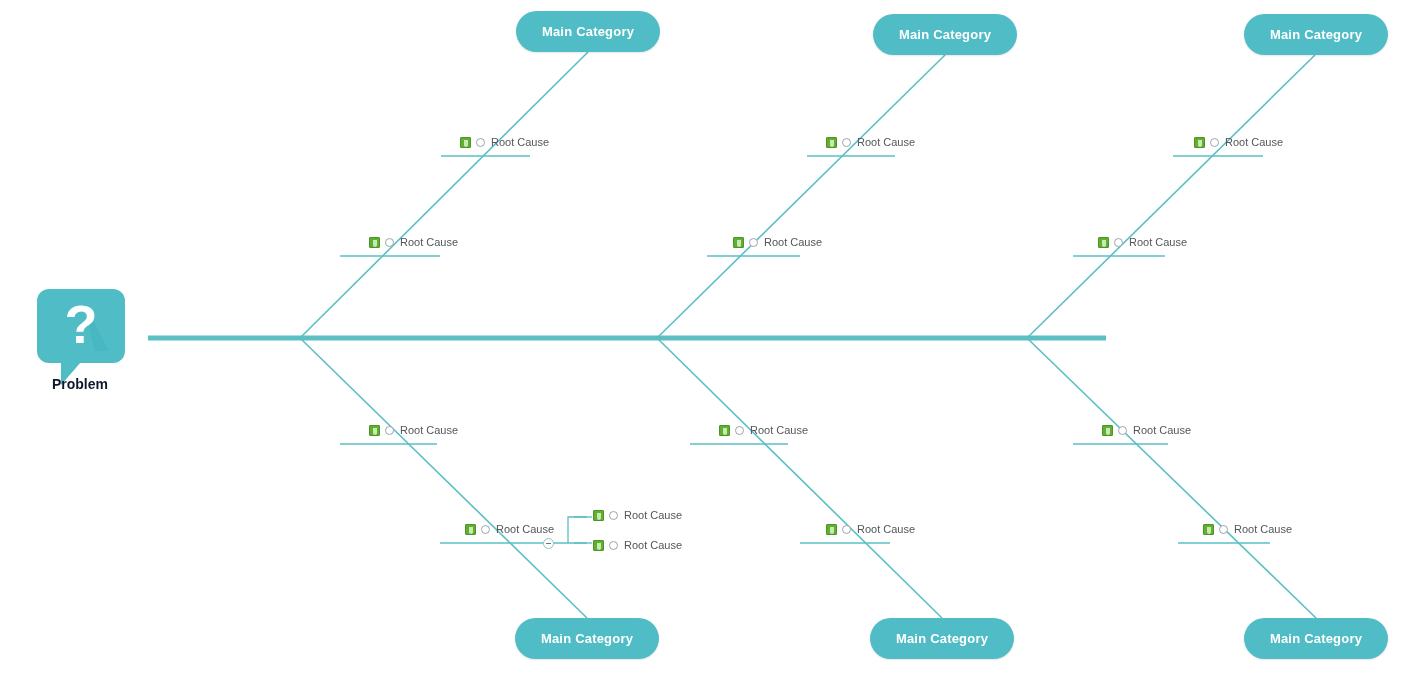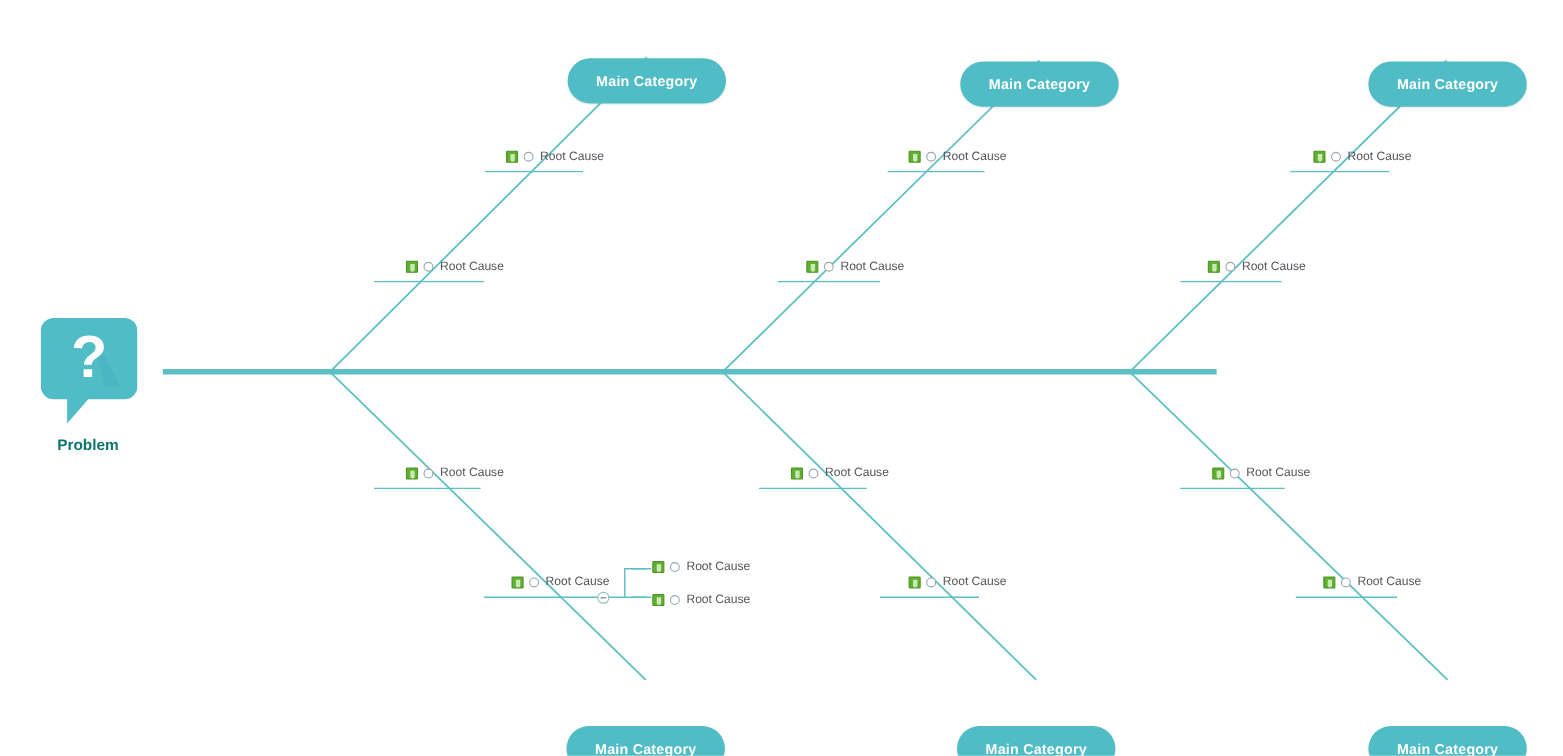--- a/index.html
+++ b/index.html
@@ -29,21 +29,20 @@
     justify-content: center;
     background: #4FBCC6;
     color: #ffffff;
     font-weight: bold;
     font-size: 13px;
     letter-spacing: 0.2px;
     border-radius: 26px;
     box-shadow: 0 1px 2px rgba(0,0,0,0.10);
     white-space: nowrap;
     font-family: "Liberation Sans", sans-serif;
-    margin-top: 42px;
   }
   
   .rc {
     position: absolute;
     display: flex;
     align-items: center;
     white-space: nowrap;
     margin-left: 17px;
   }
   .rc-badge {
@@ -87,26 +86,26 @@
   #problem-node {
     position: absolute;
     left: 37px;
     top: 289px;
     width: 88px;
     height: 98px;
   }
   #problem-label {
     position: absolute;
     left: 0px;
-    top: 396px;
+    top: 376px;
     width: 160px;
     text-align: center;
     font-size: 14px;
     font-weight: bold;
-    color: #0f766e;
+    color: #0f172a;
     font-family: "Liberation Sans", sans-serif;
   }
   
   .toggle {
     position: absolute;
     width: 11px;
     height: 11px;
     border-radius: 50%;
     border: 1px solid #8fc4c9;
     background: #ffffff;

